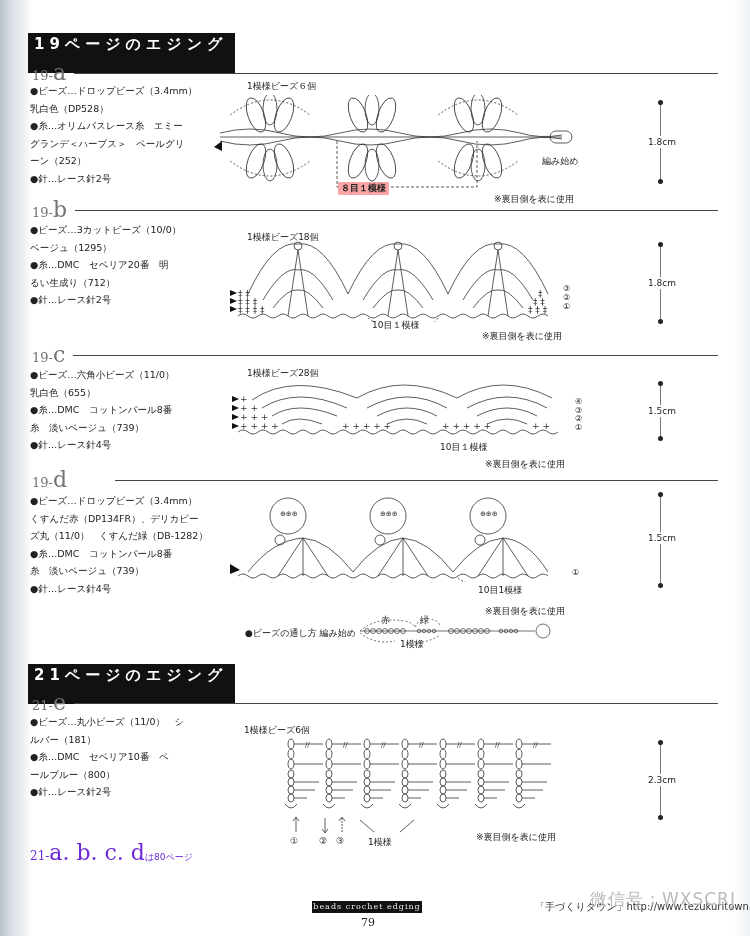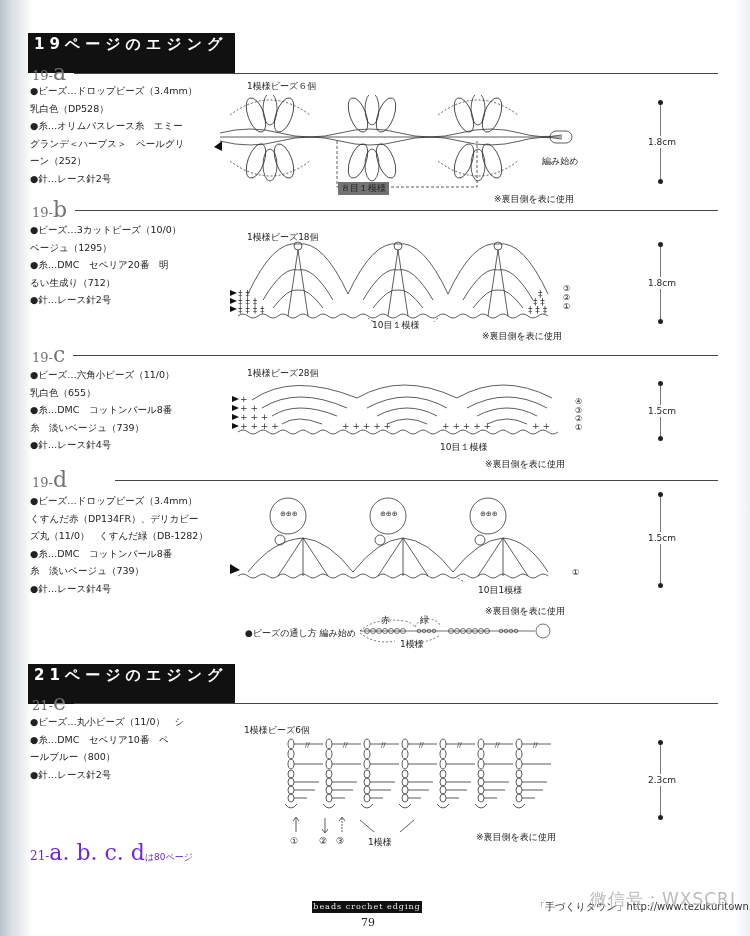--- a/index.html
+++ b/index.html
@@ -82,21 +82,21 @@
       <ellipse cx="-14" cy="66" rx="8" ry="18" transform="rotate(20 -14 66)"></ellipse>
       <ellipse cx="14" cy="66" rx="8" ry="18" transform="rotate(-20 14 66)"></ellipse>
       <ellipse cx="0" cy="70" rx="7" ry="16"></ellipse>
       <path d="M-40,20 Q0,-10 40,20" stroke-dasharray="2,2"></path>
       <path d="M-40,66 Q0,96 40,66" stroke-dasharray="2,2"></path>
     </g>
     <path d="M127,46 L127,92 L267,92 L267,46" stroke-dasharray="3,2"></path>
   </g>
   <polygon points="4,52 12,46 12,56" fill="#111"></polygon>
 </svg>
-<div class="label" style="left:338px;top:182px;background:#737373;padding:0 3px;">８目１模様</div>
+<div class="label" style="left:338px;top:182px;background:#fca5a5;padding:0 3px;font-weight:bold;">８目１模様</div>
 <div class="label" style="left:542px;top:155px;">編み始め</div>
 <div class="note" style="left:494px;top:193px;">※裏目側を表に使用</div>
 <div class="measure" style="left:632px;top:100px;height:84px;">
   <div class="bar" style="top:2px;height:80px;"></div>
     <div class="dot" style="top:0;"></div>
     <div class="dot" style="top:79px;"></div>
   <div class="txt" style="top:36px;">1.8cm</div>
 </div>
 
 <div class="sec-head" style="top:200px;">
@@ -317,20 +317,21 @@
 <div class="label" style="left:400px;top:638px;">1模様</div>
 
 <div class="banner" style="top:664px;">21ページのエジング</div>
 
 <div class="sec-head" style="top:693px;">
   <span class="sec-id"><span>21-</span><span class="big">e</span></span>
   <span class="sec-line"></span>
 </div>
 <div class="materials" style="top:713px;">
   <div>●ビーズ…丸小ビーズ（11/0）　シ</div>
+  <div>ルバー（181）</div>
   <div>●糸…DMC　セベリア10番　ペ</div>
   <div>ールブルー（800）</div>
   <div>●針…レース針2号</div>
 </div>
 <div class="label" style="left:244px;top:724px;">1模様ビーズ6個</div>
 <svg class="diagram" style="left:285px;top:738px;" width="290" height="75">
   <g fill="none" stroke="#333" stroke-width="0.8">
     <g id="col">
       <ellipse cx="6" cy="6" rx="3" ry="5"></ellipse>
         <ellipse cx="6" cy="16" rx="3" ry="5"></ellipse>

